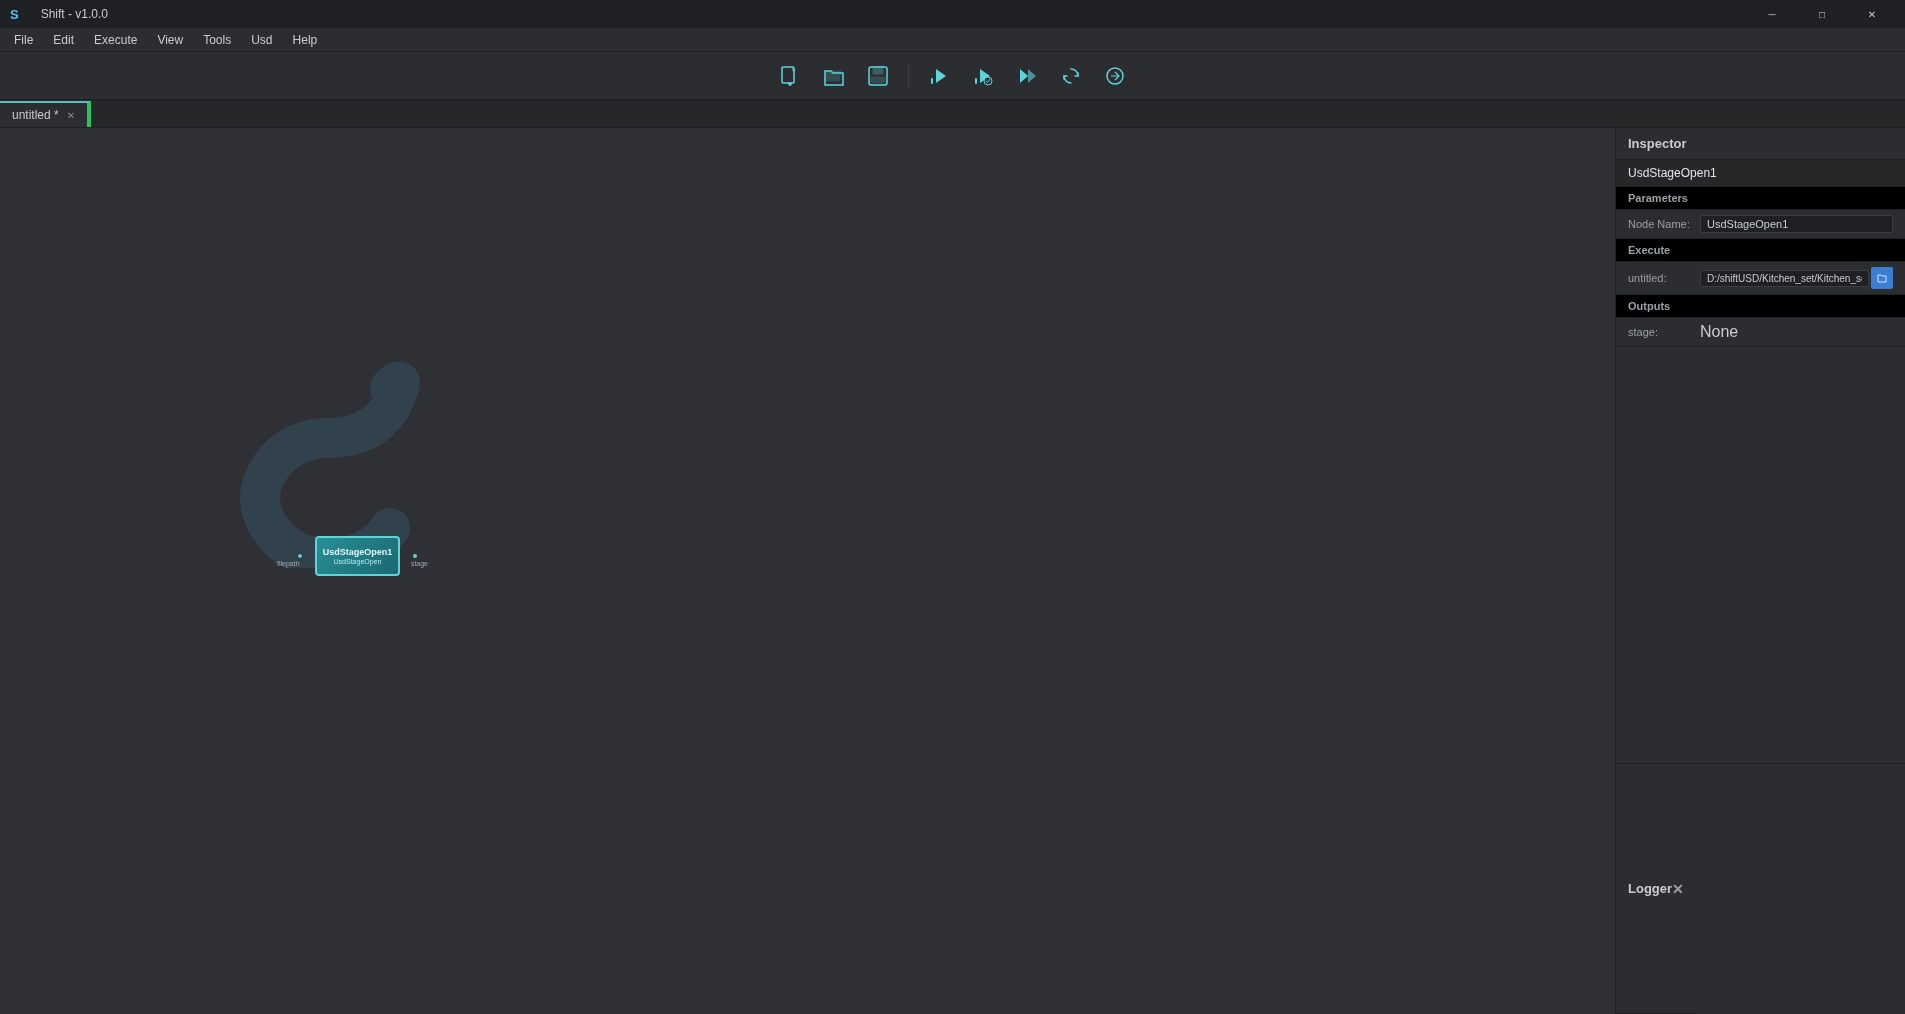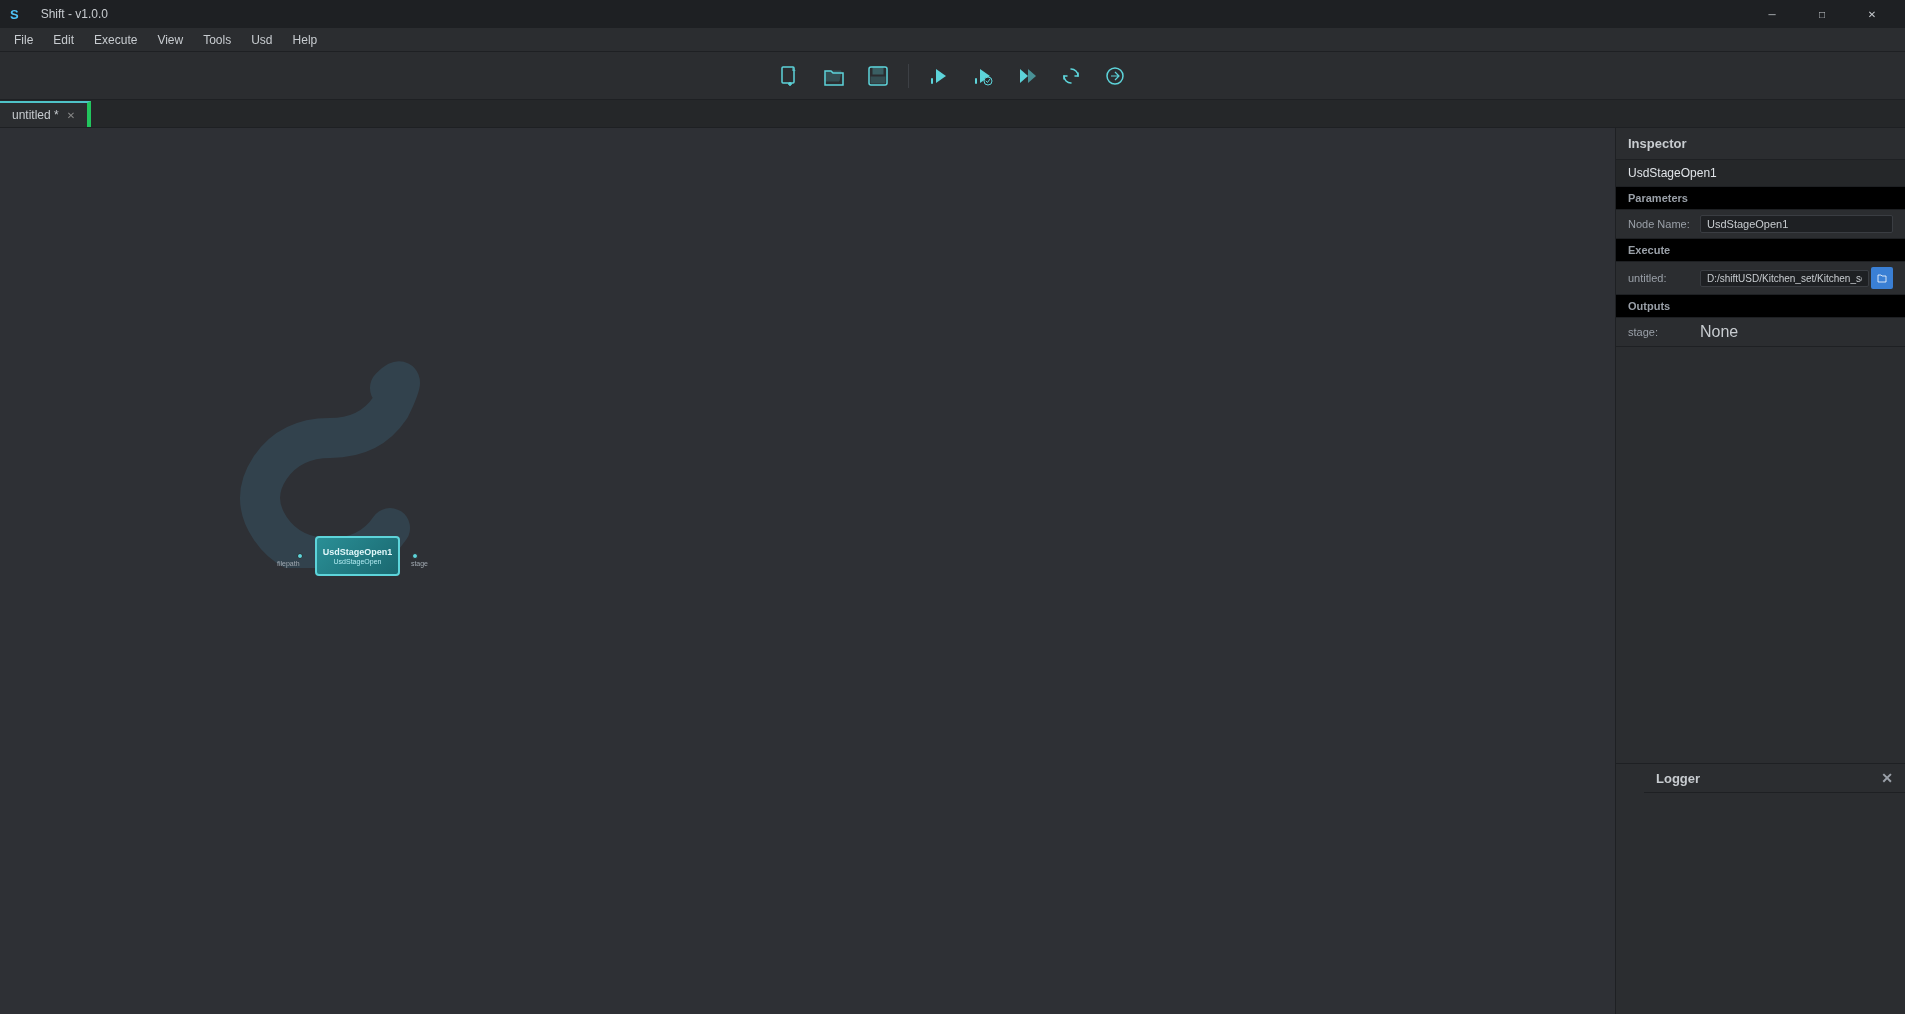--- a/index.html
+++ b/index.html
@@ -281,22 +281,20 @@
       align-items: center;
       justify-content: center;
       font-size: 12px;
       flex-shrink: 0;
     }
 
     
     #logger {
       height: 250px;
       display: flex;
-      flex-direction: column;
-      margin-left: 28px;
     }
     #logger-header {
       padding: 6px 12px;
       font-size: 13px;
       font-weight: bold;
       color: #c8ccd0;
       border-bottom: 1px solid #1e2023;
       display: flex;
       justify-content: space-between;
       align-items: center;

